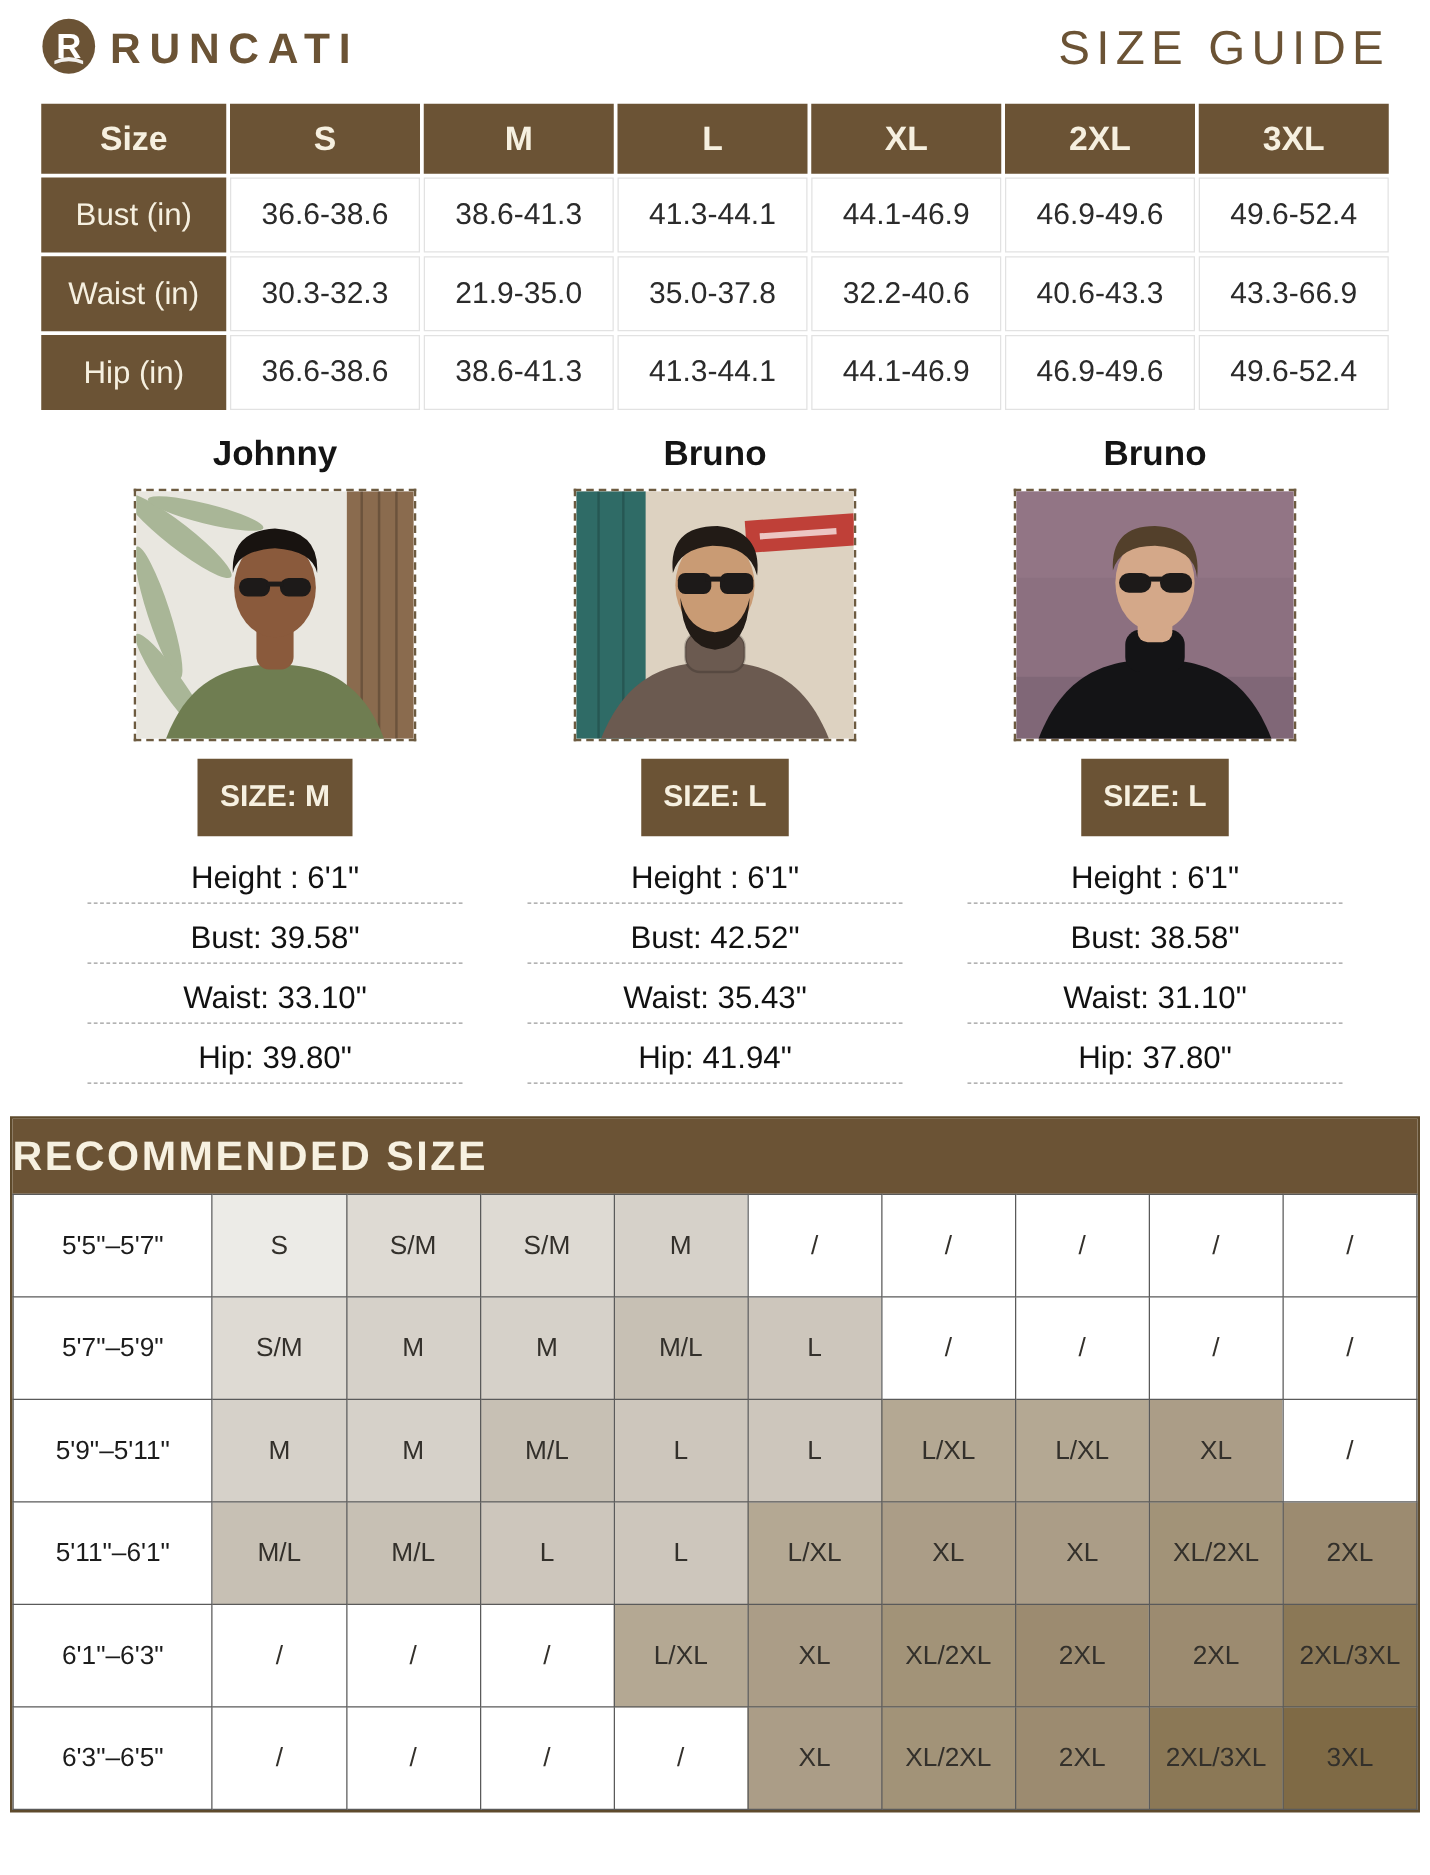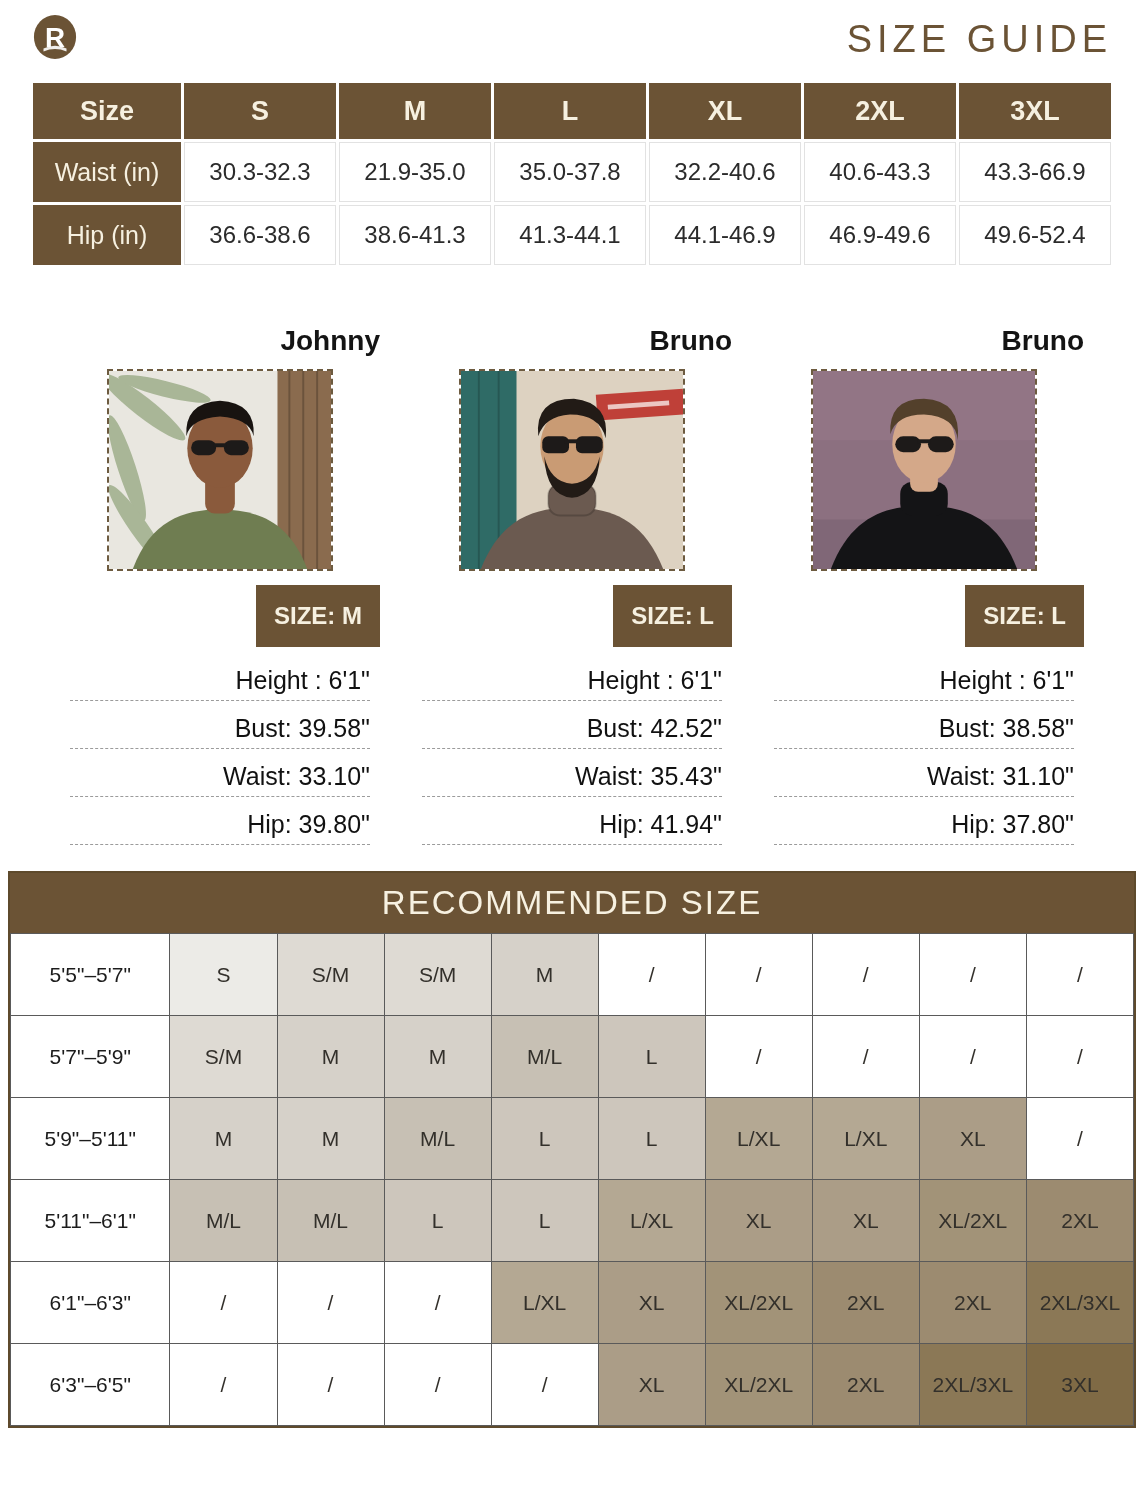--- a/index.html
+++ b/index.html
@@ -17,31 +17,31 @@
   
   .size-table { width:1084px; margin:8px auto 0 auto; border-collapse:separate; border-spacing:3px; table-layout:fixed; }
   .size-table th, .size-table td { text-align:center; vertical-align:middle; }
   .size-table col.c-label { width:148px; }
   .size-table thead th { background:var(--brand); color:var(--cream); font-size:27px; font-weight:bold; height:56px; }
   .size-table tbody th { background:var(--brand); color:var(--cream); font-size:25px; font-weight:normal; height:60px; }
   .size-table tbody td { background:#ffffff; border:1px solid #e2e2e2; color:#2b2b2b; font-size:24px; }
 
   
   .models { display:flex; justify-content:space-between; padding:16px 60px 0 60px; }
-  .model { width:320px; text-align:right;margin-top:41px; }
+  .model { width:320px; text-align:center; }
   .model-name { font-size:28px; font-weight:bold; color:#141414; margin-bottom:12px; }
   .photo { width:226px; height:202px; margin:0 auto; border:2px dashed #6d5b40; --glass:#1d1a19; }
   .photo svg { display:block; width:100%; height:100%; }
   .badge { display:inline-block; margin-top:14px; background:var(--brand); color:var(--cream); font-size:24px; font-weight:bold; padding:17px 18px; }
   .stats { margin-top:6px; }
   .stat { width:300px; margin:0 auto; font-size:25px; color:#111; padding:13px 0 5px 0; border-bottom:1px dashed #9b9b9b; }
 
   
   .recommended { margin:26px 8px 0 8px; border:2px solid #5e4a2c; }
-  .rec-banner { background:var(--brand); color:#f7f1e1; height:60px; line-height:60px; text-align:center; font-size:33px; font-weight:normal; letter-spacing:2px; }
+  .rec-banner { background:var(--brand); color:#f7f1e1; height:60px; line-height:60px; text-align:left; font-size:33px; font-weight:bold; letter-spacing:2px; }
   .rec-table { width:100%; border-collapse:collapse; table-layout:fixed; }
   .rec-table th, .rec-table td { border:1px solid #5a5a5a; text-align:center; vertical-align:middle; font-weight:normal; background:#fff; }
   .rec-table col.c-h { width:14.2%; }
   .rec-table tr.rec-head th { height:95px; font-size:20px; color:#1e1e1e; line-height:1.45; padding:0 6px; }
   th.corner { position:relative; background:
       linear-gradient(to bottom right, #ffffff calc(50% - 1px), #6f6f6f calc(50% - 1px), #6f6f6f calc(50% + 1px), #ffffff calc(50% + 1px)); }
   .corner .cw { position:absolute; top:14px; right:10px; font-size:20px; }
   .corner .ch { position:absolute; bottom:14px; left:10px; font-size:20px; }
   .rec-table tr.rec-row th { height:82px; font-size:21px; }
   .rec-table td.rec-val { height:82px; font-size:21px; color:#33302b; }
@@ -51,20 +51,21 @@
 
 <header class="topbar">
   <div class="logo">
     <span>
       <svg viewBox="0 0 48 48" width="46" height="46" aria-hidden="true">
         <ellipse cx="24" cy="24" rx="22" ry="23" fill="#6b5335"></ellipse>
         <text x="24" y="34" text-anchor="middle" font-size="29" font-weight="bold" fill="#ffffff" font-family="Liberation Sans, sans-serif">R</text>
         <path d="M12,36 Q24,30 36,36 L36,39 Q24,34 12,39 Z" fill="#ffffff" opacity="0.9"></path>
       </svg>
     </span>
+    <span class="logo-text">RUNCATI</span>
   </div>
   <div class="page-title">SIZE GUIDE</div>
 </header>
 
 <table class="size-table">
   <colgroup>
       <col class="c-label">
       <col>
       <col>
       <col>
@@ -77,20 +78,29 @@
       <th>Size</th>
       <th>S</th>
       <th>M</th>
       <th>L</th>
       <th>XL</th>
       <th>2XL</th>
       <th>3XL</th>
     </tr>
   </thead>
   <tbody>
+    <tr>
+      <th>Bust (in)</th>
+      <td>36.6-38.6</td>
+      <td>38.6-41.3</td>
+      <td>41.3-44.1</td>
+      <td>44.1-46.9</td>
+      <td>46.9-49.6</td>
+      <td>49.6-52.4</td>
+    </tr>
     <tr>
       <th>Waist (in)</th>
       <td>30.3-32.3</td>
       <td>21.9-35.0</td>
       <td>35.0-37.8</td>
       <td>32.2-40.6</td>
       <td>40.6-43.3</td>
       <td>43.3-66.9</td>
     </tr>
     <tr>

